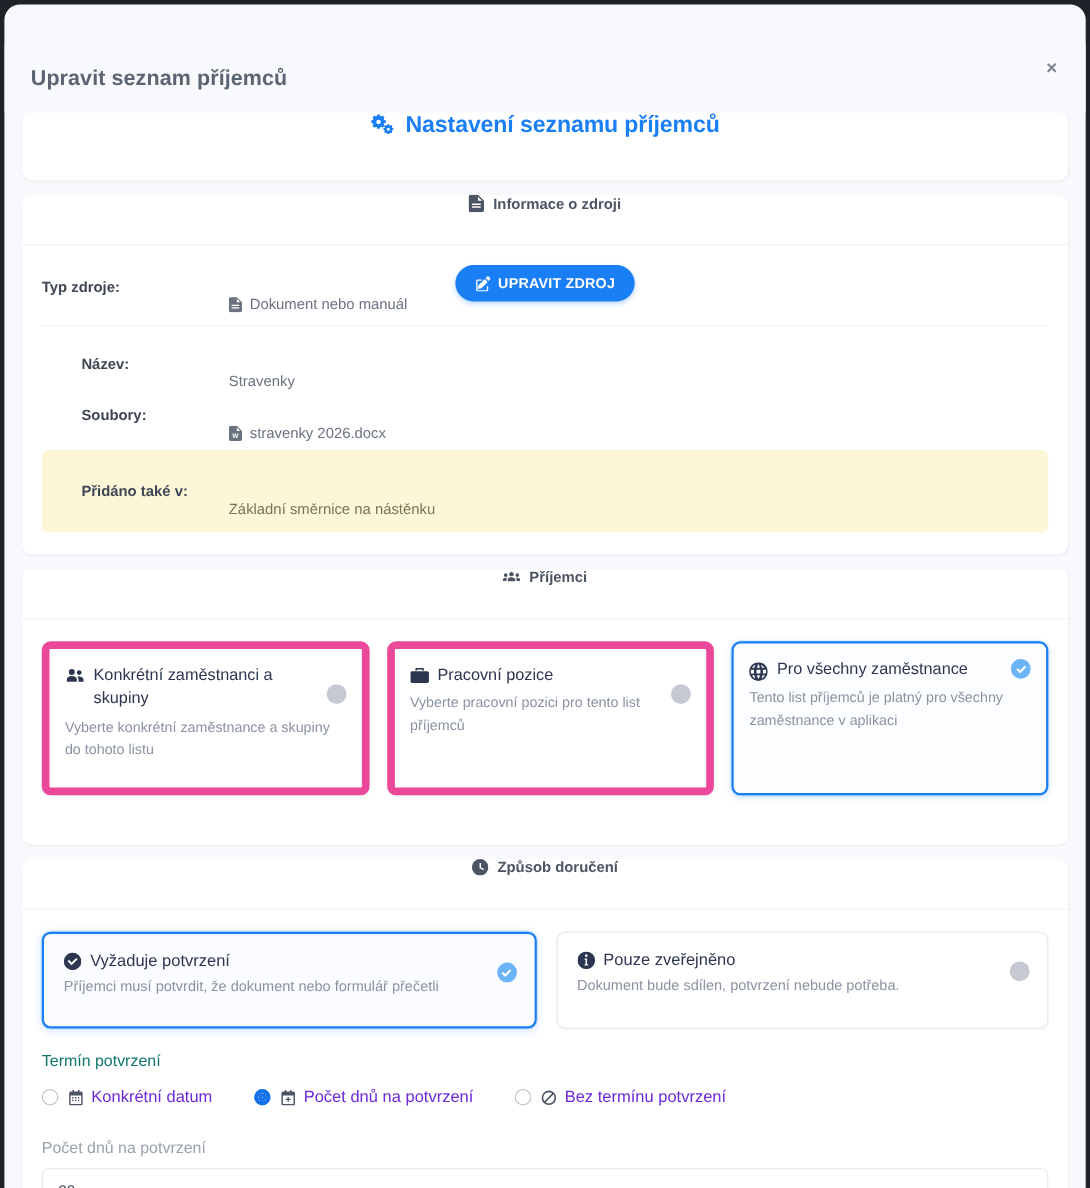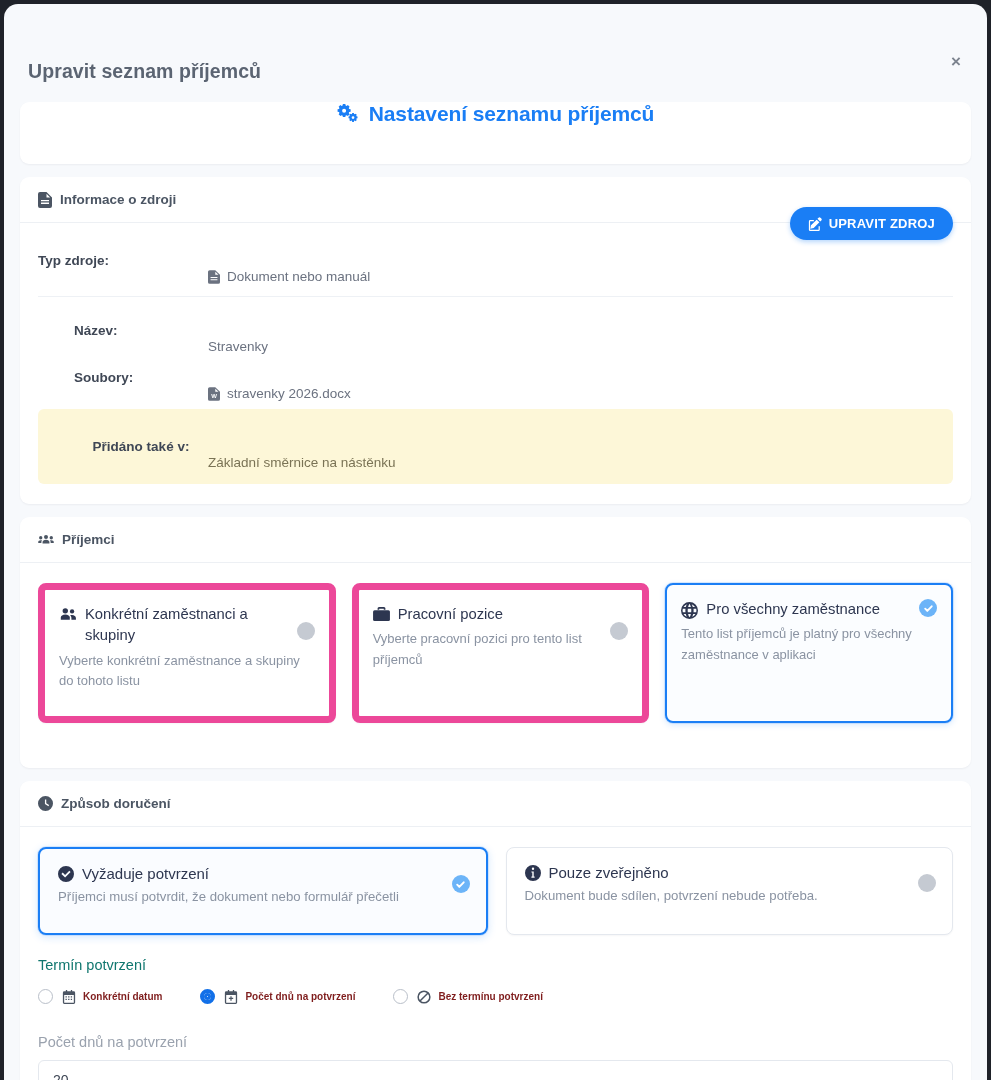--- a/index.html
+++ b/index.html
@@ -81,20 +81,21 @@
   .banner .cogs-icon { color: #1a7ef5; display: flex; align-items: center; }
 
   
   .sec-head {
     height: 46px;
     display: flex;
     align-items: center;
     padding: 0 18px;
     border-bottom: 1px solid #edf0f4;
     justify-content: space-between;
+    flex-direction: column;
   }
   .sec-head-left {
     display: flex;
     align-items: center;
     gap: 8px;
   }
   .sec-head-title {
     font-size: 13.5px;
     font-weight: 600;
     color: #4b5563;
@@ -145,21 +146,20 @@
   .rows-sub { padding-top: 10px; }
   .src-row.sub { min-height: 38px; }
 
   .highlight-row {
     background: #fdf7d8;
     border-radius: 6px;
     padding: 14px 10px 14px 0;
     margin-top: 8px;
     display: flex;
     align-items: center;
-    text-align: center;
   }
   .highlight-row .src-label { padding-left: 36px; }
   .highlight-row .src-value { color: #7a7355; }
 
   
   .opts-wrap {
     display: flex;
     gap: 16px;
     padding: 20px 18px 45px 18px;
   }
@@ -267,26 +267,25 @@
     border: 1.6px solid #b9bfc9;
     background: #fff;
     flex: none;
   }
   .radio-dot.on {
     border: 4px solid #1270e8;
     background: #fff;
     box-shadow: inset 0 0 0 3px #1270e8;
   }
   .radio-label {
-    font-size: 10px;
-    color: #7f1d1d;
+    font-size: 15px;
+    color: #6d28d9;
     display: flex;
     align-items: center;
     gap: 7px;
-    font-weight: bold;
   }
   .radio-label .r-icon { color: #4b5563; display: flex; }
 
   .input-block { margin-top: 30px; }
   .input-caption {
     font-size: 14.5px;
     color: #9aa2ae;
     margin-bottom: 10px;
   }
   .text-input {

